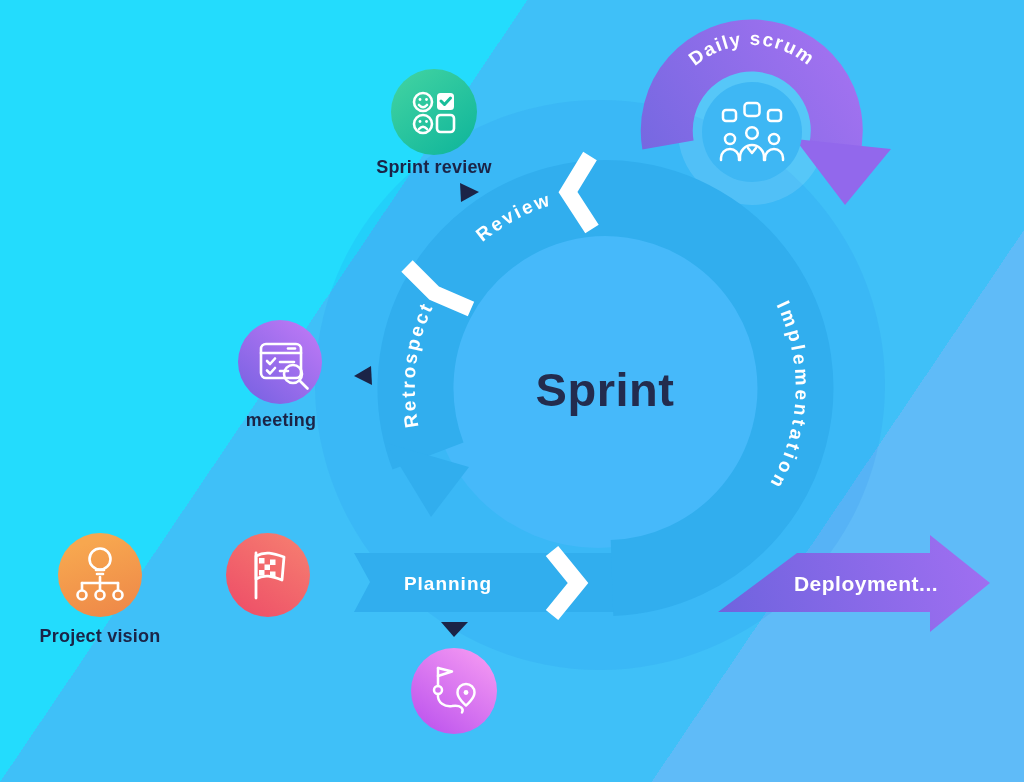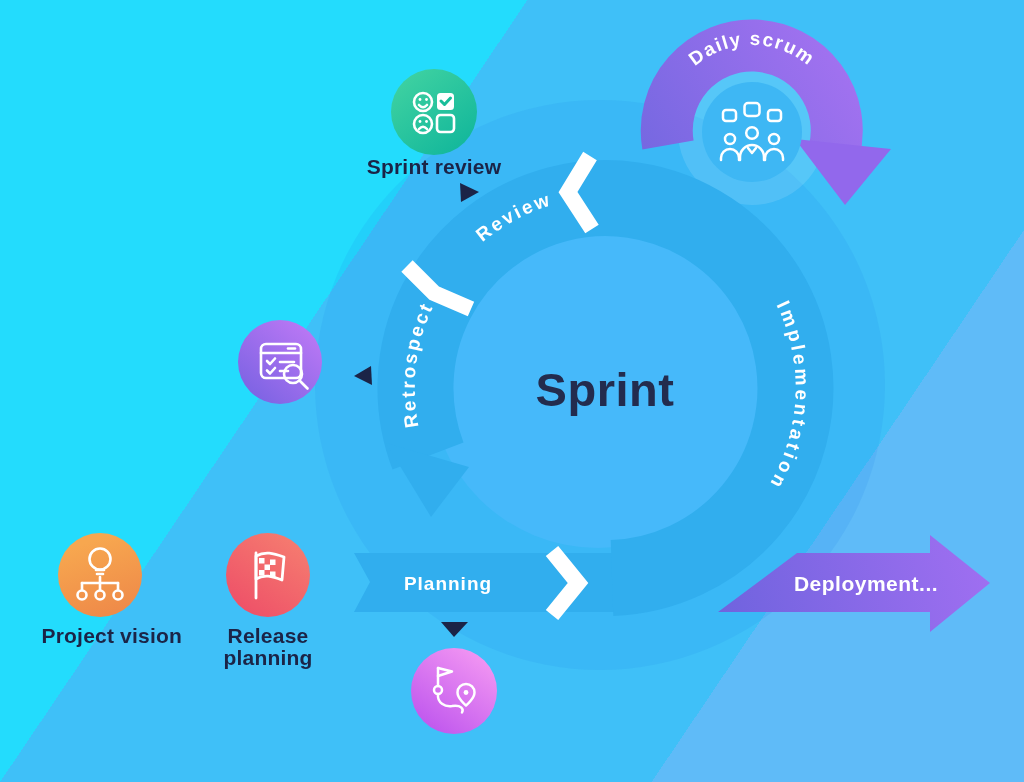--- a/index.html
+++ b/index.html
@@ -3,21 +3,21 @@
 <meta charset="utf-8">
 <style>
   html,body{margin:0;padding:0;}
   body{font-family:"Liberation Sans",sans-serif;}
   #stage{
     position:relative;width:1024px;height:782px;overflow:hidden;
     background:linear-gradient(124deg,#23dcfd 0 34%,#3fc0f8 34% 76%,#5fbbf8 76% 100%);
   }
   #stage svg{position:absolute;left:0;top:0;}
   .lbl{
-    position:absolute;font-weight:800;color:#1b2447;font-size:21px;
+    position:absolute;font-weight:800;color:#1b2447;font-size:18px;
     text-align:center;letter-spacing:.2px;line-height:22px;
   }
 </style>
 </head>
 <body>
 
 <div id="stage">
 
 <svg width="1024" height="782" viewBox="0 0 1024 782">
   <defs>
@@ -190,19 +190,19 @@
   <g fill="#1b2447">
     <polygon points="460,183 479,192 461,202"></polygon>
     <polygon points="371,366 372,385 354,376"></polygon>
     <polygon points="441,622 468,622 454,637"></polygon>
   </g>
 </svg>
 
   <div class="lbl" style="left:353px;top:156px;width:162px;">Sprint review</div>
 
   <div class="lbl" style="left:179px;top:409px;width:204px;">
+    <div>meeting</div>
   </div>
 
-  <div class="lbl" style="left:18px;top:625px;width:164px;text-align:right;">Project vision</div>
-
-  <div class="lbl" style="left:186px;top:625px;width:164px;">Release planning</div>
+  <div class="lbl" style="left:18px;top:625px;width:164px;">Project vision</div>
+
 
 </div>
 
 </body></html>

